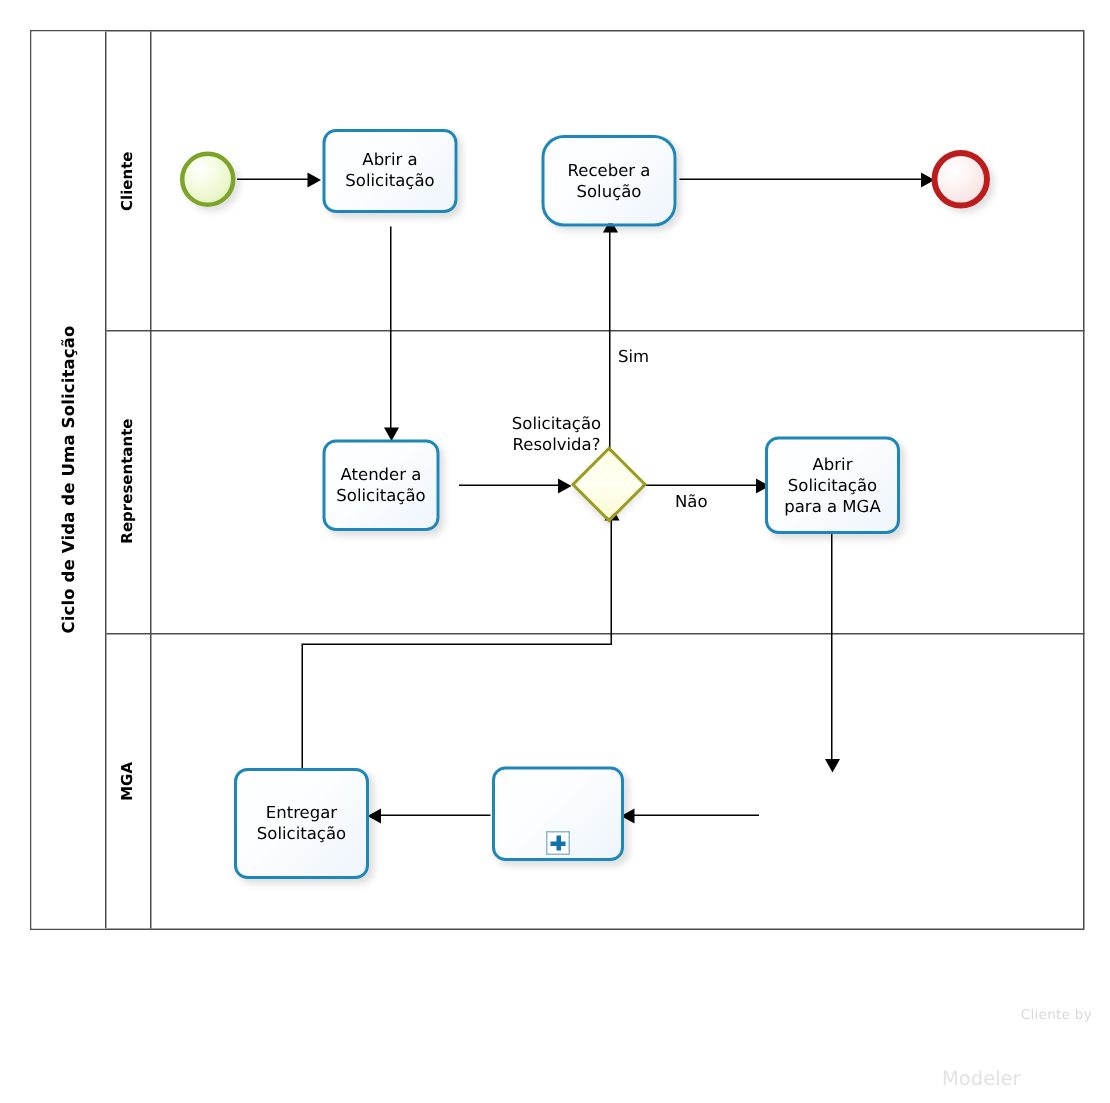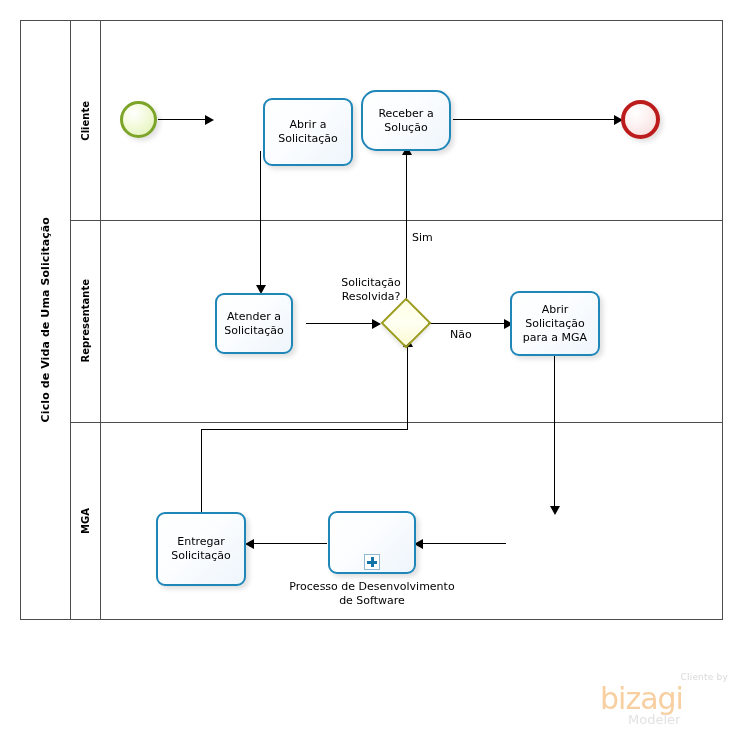--- a/index.html
+++ b/index.html
@@ -317,21 +317,21 @@
   <div class="flow-line h" style="left:453px; top:119px; width:166px;"></div>
   <div class="arrow right" style="left:614px; top:115px;"></div>
 
   <div class="event start" style="left:120px; top:101px; width:37px; height:37px;"></div>
 
   <div class="event end" style="left:621px; top:100px; width:39px; height:39px;"></div>
 
   <div class="gateway" style="left:388px; top:305px; width:36px; height:36px;"></div>
   <div class="gw-label" style="left:330px; top:276px; width:82px;">Solicitação<br>Resolvida?</div>
 
-  <div class="task" style="left:215px; top:98px; width:90px; height:68px;margin-left:48px;">
+  <div class="task" style="left:215px; top:86px; width:90px; height:56px;">
     <span>Abrir a<br>Solicitação</span>
   </div>
 
   <div class="task" style="left:361px; top:90px; width:90px; height:61px;border-radius:15px;">
     <span>Receber a<br>Solução</span>
   </div>
 
   <div class="task" style="left:215px; top:293px; width:78px; height:61px;">
     <span>Atender a<br>Solicitação</span>
   </div>
@@ -344,21 +344,19 @@
   <div class="task" style="left:156px; top:512px; width:90px; height:74px;">
     <span>Entregar<br>Solicitação</span>
   </div>
 
   <div class="task subprocess" style="left:328px; top:511px; width:88px; height:63px;">
     <span class="sub-marker">
       <span class="plus-h"></span>
       <span class="plus-v"></span>
     </span>
   </div>
-  <div class="sub-caption" style="left:282px; top:580px; width:180px;">Processo de Desenvolvimento<br>de Software</div>
 
   <div class="logo">
     <div class="logo-powered">Cliente by</div>
-    <div class="logo-name">bizagi</div>
     <div class="logo-modeler">Modeler</div>
   </div>
 
 </div>
 
 </body></html>

